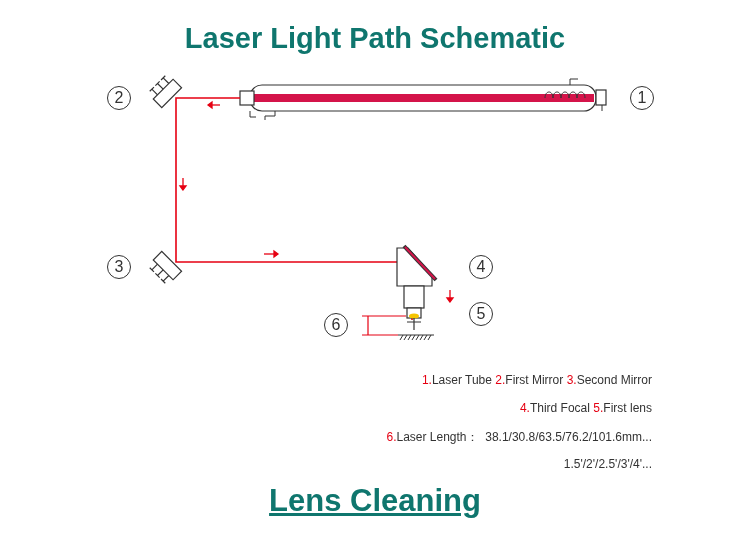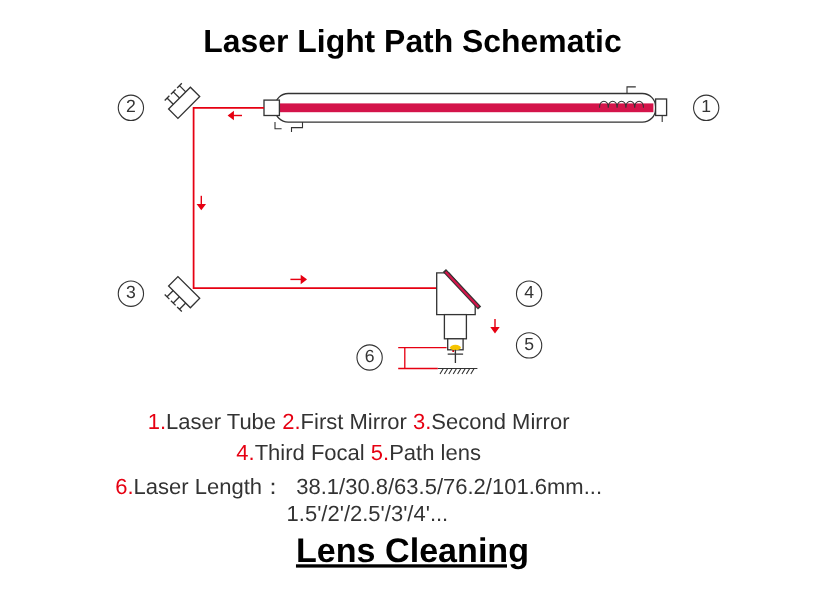--- a/index.html
+++ b/index.html
@@ -1,21 +1,21 @@
 <!DOCTYPE html>
 <html><head>
 <meta charset="utf-8">
 <style>
   html,body{margin:0;padding:0;background:#fff;}
   body{width:750px;height:548px;position:relative;overflow:hidden;font-family:"Liberation Sans","DejaVu Sans",sans-serif;color:#333;}
-  .title{position:absolute;left:0;width:750px;text-align:center;font-weight:bold;color:#000000;}
+  .title{position:absolute;left:0;width:750px;text-align:center;font-weight:bold;color:#0f766e;}
   .t1{top:22px;font-size:29px;}
   .t2{top:483px;font-size:31px;text-decoration:underline;}
   svg.dia{position:absolute;left:0;top:0;}
-  .legend{position:absolute;left:0;width:652px;text-align:center;font-size:20px;color:#333;}
+  .legend{position:absolute;left:0;width:652px;text-align:right;font-size:12px;color:#333;}
   .num{color:#e60012;}
   .l1{top:373px;} .l2{top:401px;} .l3{top:429px;} .l4{top:457px;}
   .circ{position:absolute;width:22px;height:22px;border:1.3px solid #333;border-radius:50%;text-align:center;line-height:22px;font-size:16px;color:#333;background:#fff;}
 </style>
 </head>
 <body>
 
 <div class="title t1">Laser Light Path Schematic</div>
 
 <svg class="dia" width="750" height="548">
@@ -84,21 +84,21 @@
 <div class="circ" style="left:469px;top:302px;">5</div>
 <div class="circ" style="left:324px;top:313px;">6</div>
 
 <div class="legend l1">
   <span class="num">1.</span><span>Laser Tube</span>
   <span class="num">2.</span><span>First Mirror</span>
   <span class="num">3.</span><span>Second Mirror</span>
 </div>
 <div class="legend l2">
   <span class="num">4.</span><span>Third Focal</span>
-  <span class="num">5.</span><span>Path lens</span>
+  <span class="num">5.</span><span>First lens</span>
 </div>
 <div class="legend l3">
   <span class="num">6.</span><span>Laser Length：</span>&nbsp;&nbsp;<span>38.1/30.8/63.5/76.2/101.6mm...</span>
 </div>
 <div class="legend l4" style="padding-left:16px;box-sizing:border-box;">
   <span>1.5'/2'/2.5'/3'/4'...</span>
 </div>
 
 <div class="title t2">Lens Cleaning</div>
 

